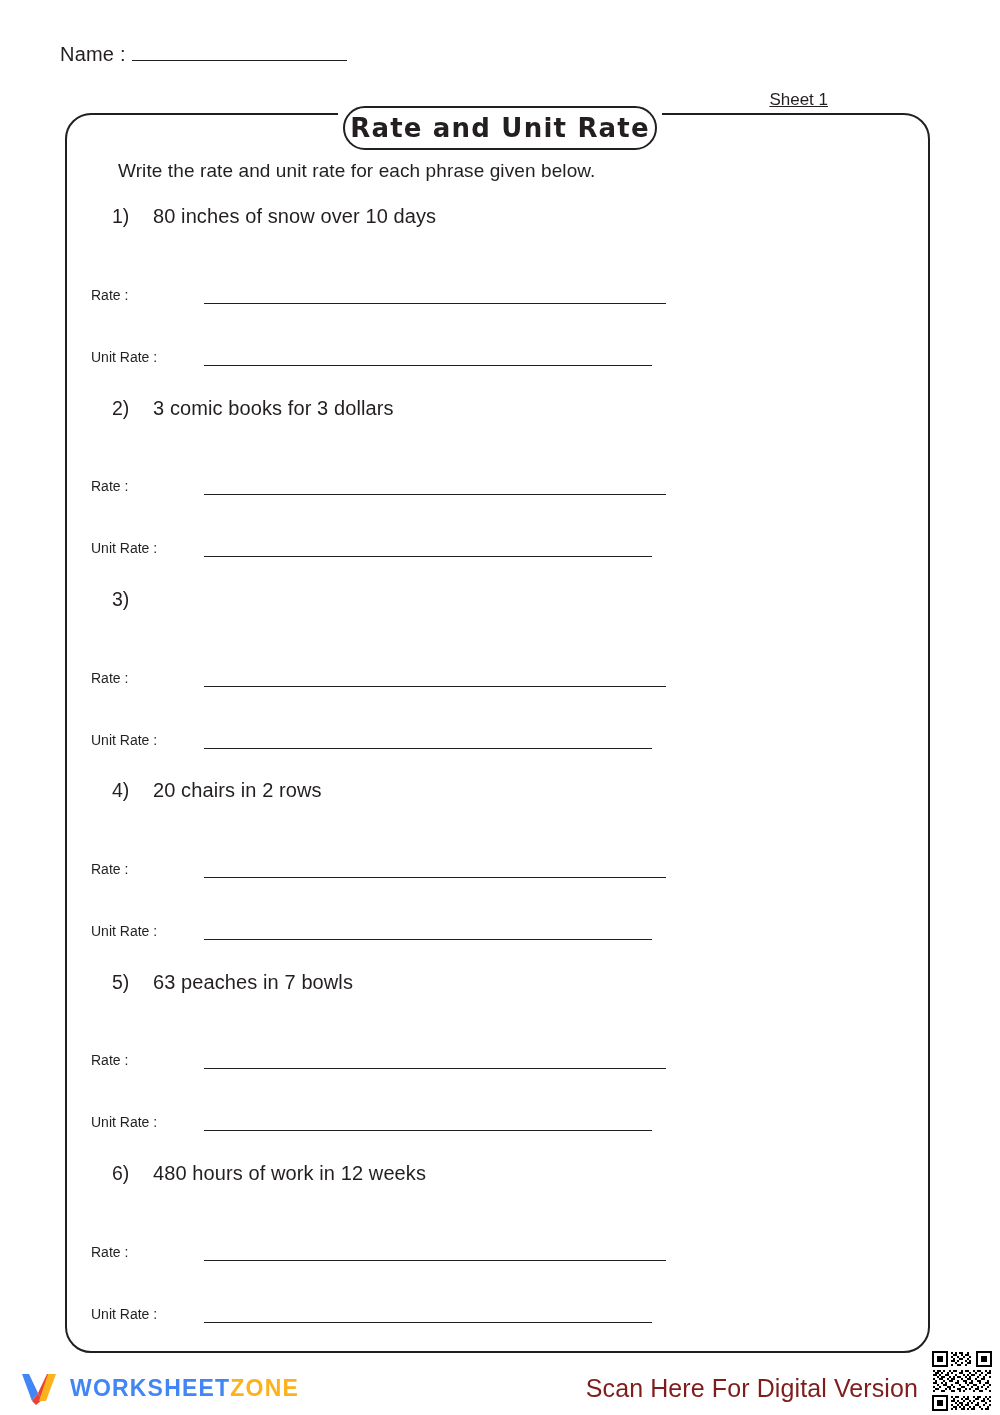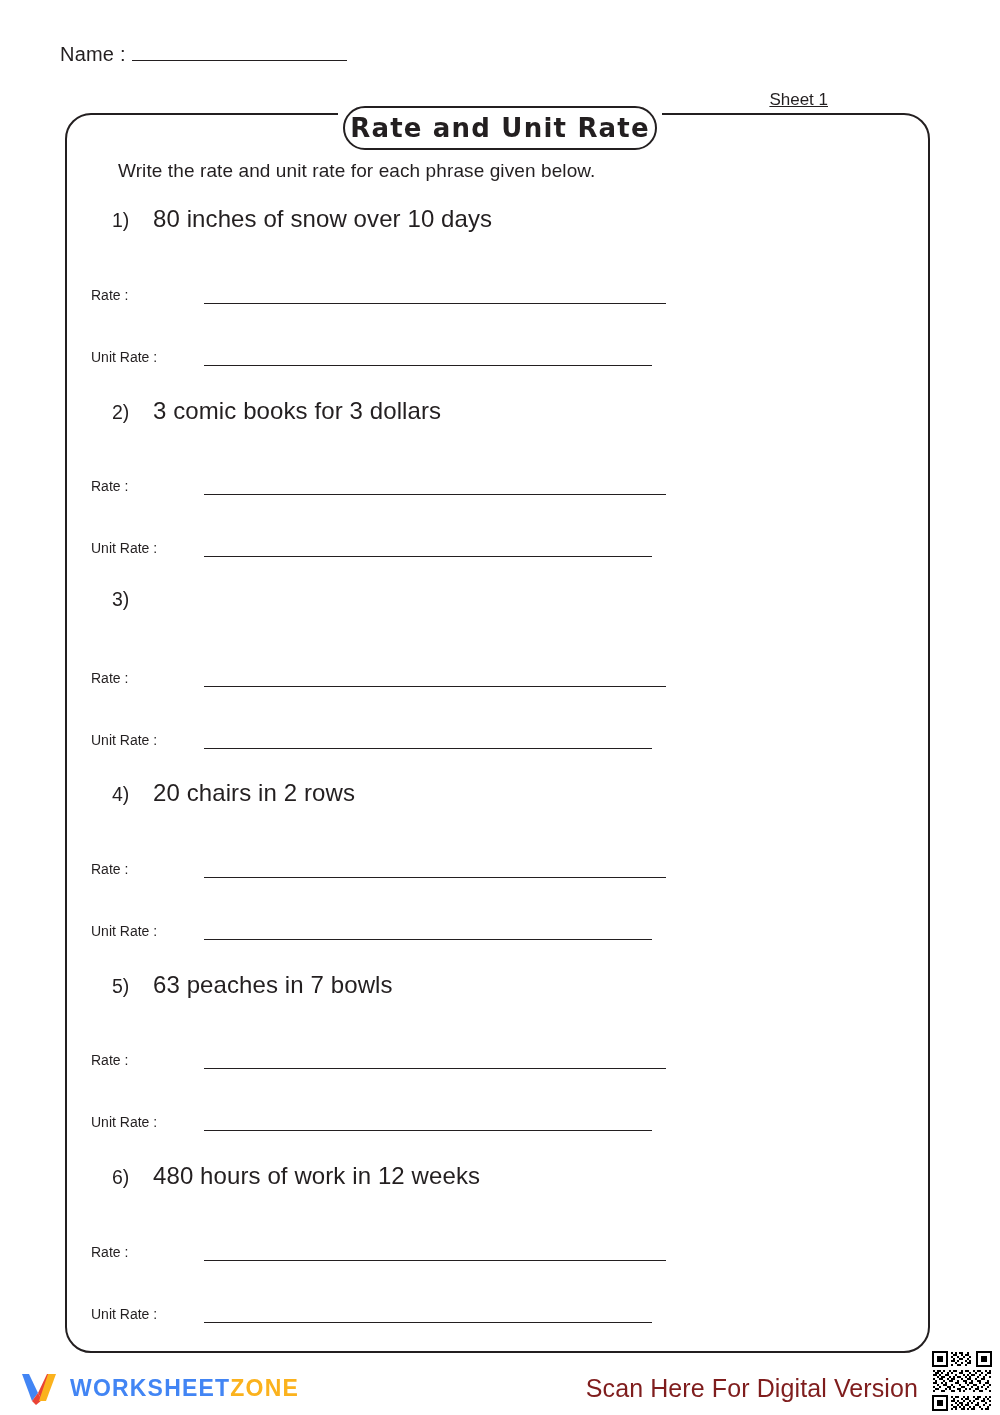--- a/index.html
+++ b/index.html
@@ -114,21 +114,21 @@
     display: flex;
     align-items: baseline;
   }
   .prob-num {
     font-size: 19.5px;
     width: 41px;
     flex: none;
     color: #231f20;
   }
   .prob-text {
-    font-size: 24px;
+    font-size: 20px;
     color: #231f20;
     white-space: pre;
     letter-spacing: .1px;
   }
 
   .answer-row {
     position: absolute;
     display: flex;
     align-items: flex-end;
     left: 91px;

